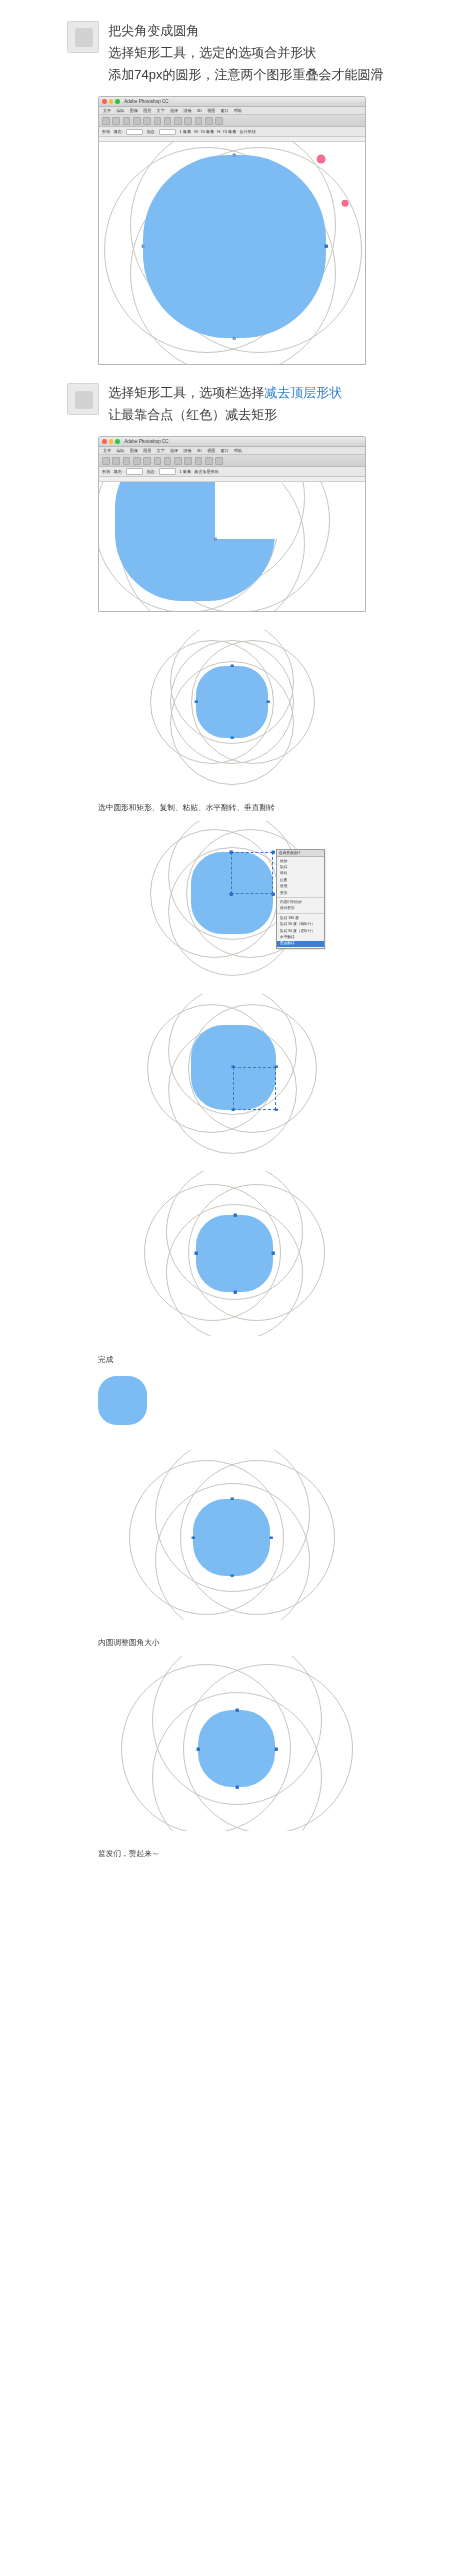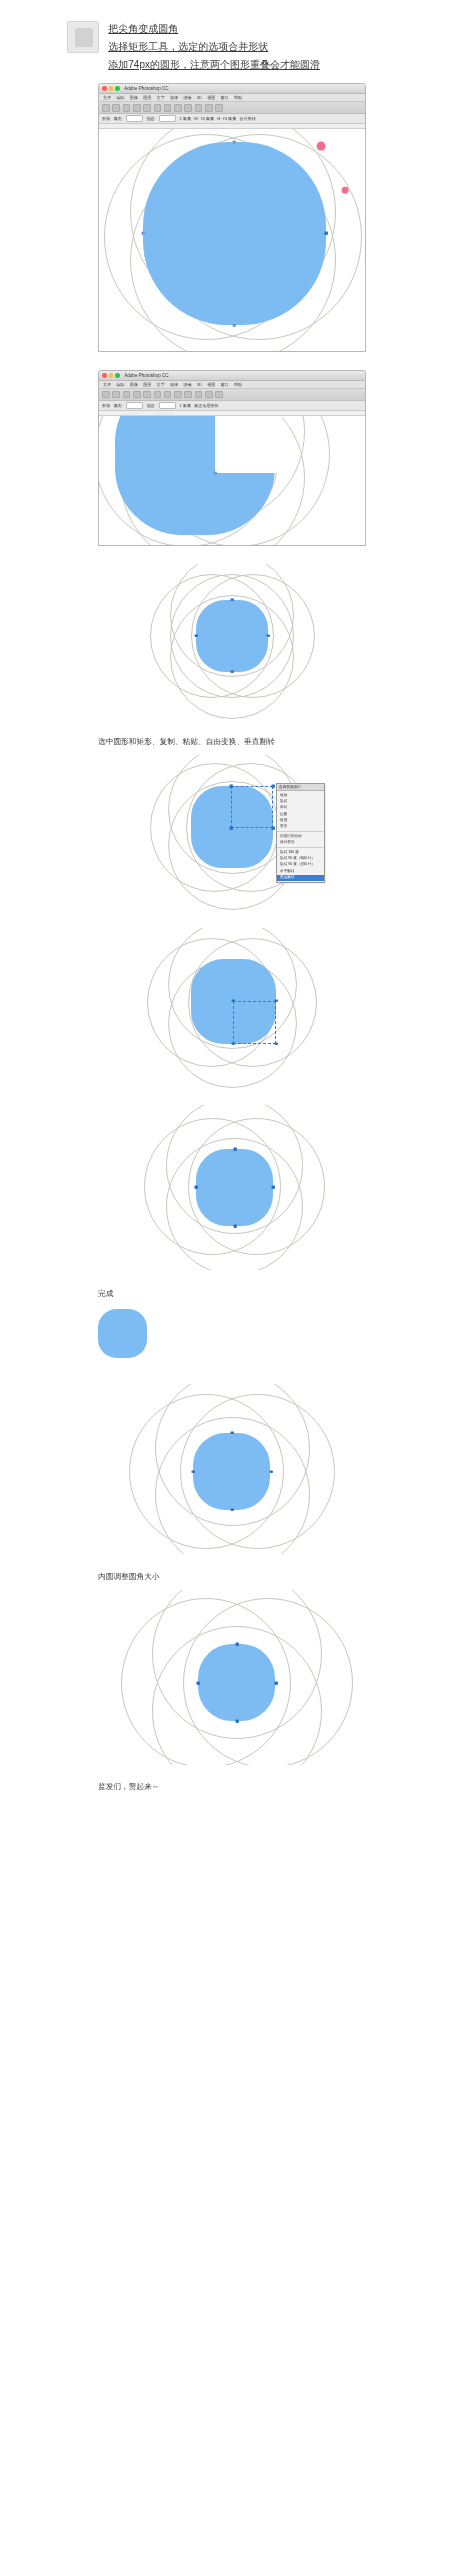--- a/index.html
+++ b/index.html
@@ -44,24 +44,23 @@
     left: 6.7px; top: 6.7px;
     width: 18.5px; height: 18.5px;
     background: #d2d2d2;
     border-radius: 2.1px;
   }
   .step-lines {
     padding-top: 1px;
   }
   .step-lines p {
     margin: 0 0 3.6px 0;
-    font-size: 10px;
+    font-size: 13px;
     line-height: 1.45;
     color: #3b3b3b;
-    text-decoration: underline;
   }
   .link { color: #2f7fd0; }
 
   .caption {
     padding: 0 0 0 98px;
     font-size: 7.7px;
     color: #3b3b3b;
     margin: 0 0 7.2px 0;
     line-height: 1.5;
   }
@@ -288,20 +287,29 @@
         <div class="anchor" style="left:135px; top:196px;"></div>
         <div class="anchor" style="left:44px; top:104px;"></div>
         <div class="anchor sel" style="left:227px; top:104px;"></div>
 
         <div class="pinkdot" style="left:222px; top:16.5px;"></div>
         <div class="pinkdot sm" style="left:246px; top:61px;"></div>
       </div>
     </div>
   </div>
 
+  <div class="step-head">
+    <div class="step-icon"></div>
+    <div class="step-lines">
+      <p>
+        <span>选择矩形工具，选项栏选择</span><span class="link">减去顶层形状</span>
+      </p>
+      <p>让最靠合点（红色）减去矩形</p>
+    </div>
+  </div>
 
   <div class="shot">
     <div class="win">
       <div class="win-title">
         <span class="lights">
           <i class="l-red"></i>
           <i class="l-yel"></i>
           <i class="l-grn"></i>
         </span>
         <span>Adobe Photoshop CC</span>
@@ -363,21 +371,21 @@
       <div class="guide-circle" style="left:52px; top:10.3px; width:124px; height:124px;"></div>
       <div class="guide-circle" style="left:93px; top:10.3px; width:124px; height:124px;"></div>
       <div class="blob" style="left:98px; top:36px; width:72px; height:72px; border-radius:40%;"></div>
       <div class="anchor sel" style="left:134px; top:36px;"></div>
       <div class="anchor sel" style="left:134px; top:108px;"></div>
       <div class="anchor sel" style="left:98px; top:72px;"></div>
       <div class="anchor sel" style="left:170px; top:72px;"></div>
     </div>
   </div>
 
-  <p class="caption">选中圆形和矩形、复制、粘贴、自由变换、垂直翻转</p>
+  <p class="caption">选中圆形和矩形、复制、粘贴、水平翻转、垂直翻转</p>
   <div class="shot">
     <div class="art" style="width:268px; height:155px;">
       <div class="guide-circle" style="left:52px; top:7.7px; width:129px; height:129px;"></div>
       <div class="guide-circle" style="left:88px; top:7.7px; width:129px; height:129px;"></div>
       <div class="guide-circle" style="left:70px; top:-10.3px; width:129px; height:129px;"></div>
       <div class="guide-circle" style="left:70px; top:26px; width:129px; height:129px;"></div>
       <div class="blob" style="left:93px; top:31px; width:82px; height:82px; border-radius:38%;"></div>
       <div style="position:absolute; left:133px; top:31px; width:42px; height:42px; border:0.5px dashed #3a78c9;"></div>
       <div class="anchor sel" style="left:133px; top:31px;"></div>
       <div class="anchor sel" style="left:175px; top:31px;"></div>

